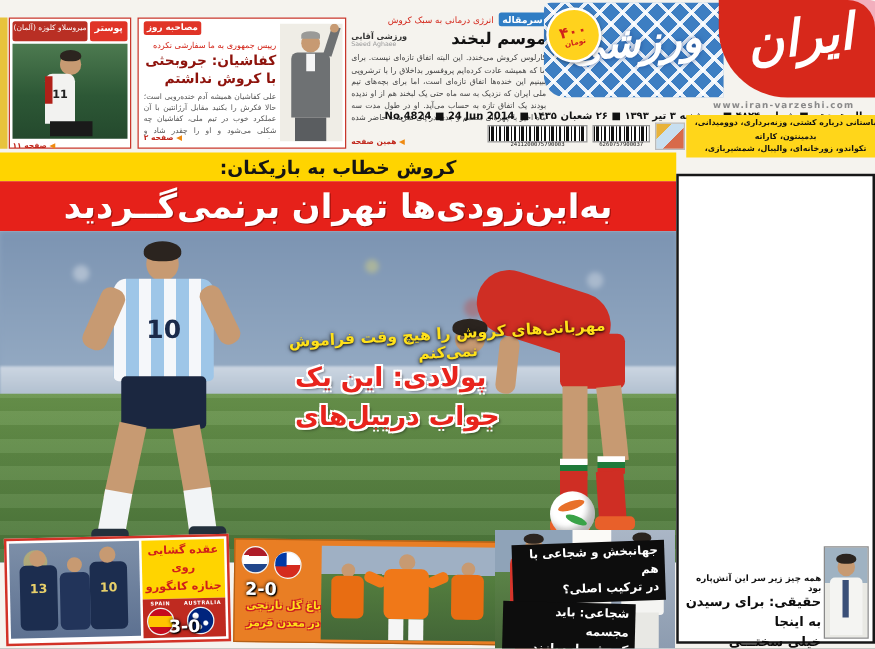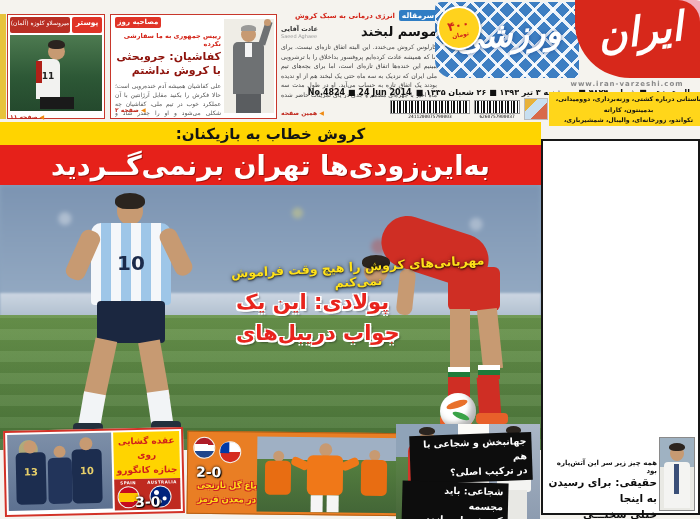--- a/index.html
+++ b/index.html
@@ -16,21 +16,21 @@
   #interview-box{left:110px;top:14px;width:167px;height:105px;padding:20px;}
   .tabred{background:#e03427;color:#fff;font-weight:bold;text-align:center;border-radius:2px;}
   .cap-tab{background:#b92f24;color:#fff;font-size:6px;text-align:center;border-radius:2px;
            overflow:hidden;white-space:nowrap;}
   #poster-photo{margin-top:2px;height:76px;background:linear-gradient(180deg,#4d7a50,#2d5836 55%,#24492d);
                 position:relative;overflow:hidden;}
   .pref{font-size:6px;color:#c0271c;font-weight:bold;}
   .pref .arr{color:#ef8a12;font-size:6px;}
   #interview-photo{right:2px;top:4px;width:50px;height:94px;background:#efede6;overflow:hidden;}
   #interview-text{left:4px;top:17px;width:106px;}
-  .kicker-red{color:#d32418;font-size:6.5px;font-weight:bold;text-align:right;}
+  .kicker-red{color:#d32418;font-size:6.5px;font-weight:normal;text-align:right;}
   .int-head{color:#8e130c;font-size:11px;font-weight:bold;text-align:right;line-height:1.25;}
   .tiny-body{font-size:6px;color:#555;text-align:justify;line-height:1.5;overflow:hidden;}
 
   
   #editorial{left:281px;top:10px;width:156px;height:109px;}
   #edit-tab{background:#2f7dc4;color:#fff;font-size:7.5px;font-weight:bold;text-align:center;
             width:38px;height:11px;line-height:11px;border-radius:2px;}
   #edit-head{font-size:13px;font-weight:bold;color:#111;text-align:right;}
   #edit-author{font-size:6.5px;color:#333;font-weight:bold;}
   #edit-author-lat{font-size:5px;color:#999;}
@@ -192,21 +192,21 @@
   </div>
 
   <div class="abs" id="editorial">
     <div style="display:flex;flex-direction:row-reverse;align-items:center;gap:4px;">
       <div id="edit-tab" class="rtl">سرمقاله</div>
       <div class="kicker-red rtl" style="font-size:7px;flex:1;">انرژی درمانی به سبک کروش</div>
     </div>
     <div style="display:flex;flex-direction:row-reverse;align-items:flex-end;margin-top:3px;">
       <div id="edit-head" class="rtl" style="flex:1;">موسم لبخند</div>
       <div style="width:52px;text-align:left;">
-        <div id="edit-author" class="rtl">عادت آقایی</div>
+        <div id="edit-author" class="rtl">ورزشی آقایی</div>
         <div id="edit-author-lat">Saeed Aghaee</div>
       </div>
     </div>
     <div id="edit-body" class="rtl" style="margin-top:3px;">کارلوس کروش می‌خندد. این البته اتفاق تازه‌ای نیست. برای ما که همیشه عادت کرده‌ایم پروفسور بداخلاق را با ترشرویی ببینیم این خنده‌ها اتفاق تازه‌ای است، اما برای بچه‌های تیم ملی ایران که نزدیک به سه ماه حتی یک لبخند هم از او ندیده بودند یک اتفاق تازه به حساب می‌آید. او در طول مدت سه ماه اخیر با چهره‌ای مصمم و جدی در پای تمرینات حاضر شده بود؛ چهره‌ای که از اردوی آفریقای جنوبی همراه کارلوس کروش بود و امتداد آن تا اردوی اتریش و سپس برزیل و کمپ خوآکیم گرایا کشیده شد.</div>
     <div style="margin-top:2px;">
       <span class="pref rtl"><span class="arr">◀</span> <span>همین صفحه</span></span>
     </div>
   </div>
 
   <div class="abs" id="ribbon"></div>

